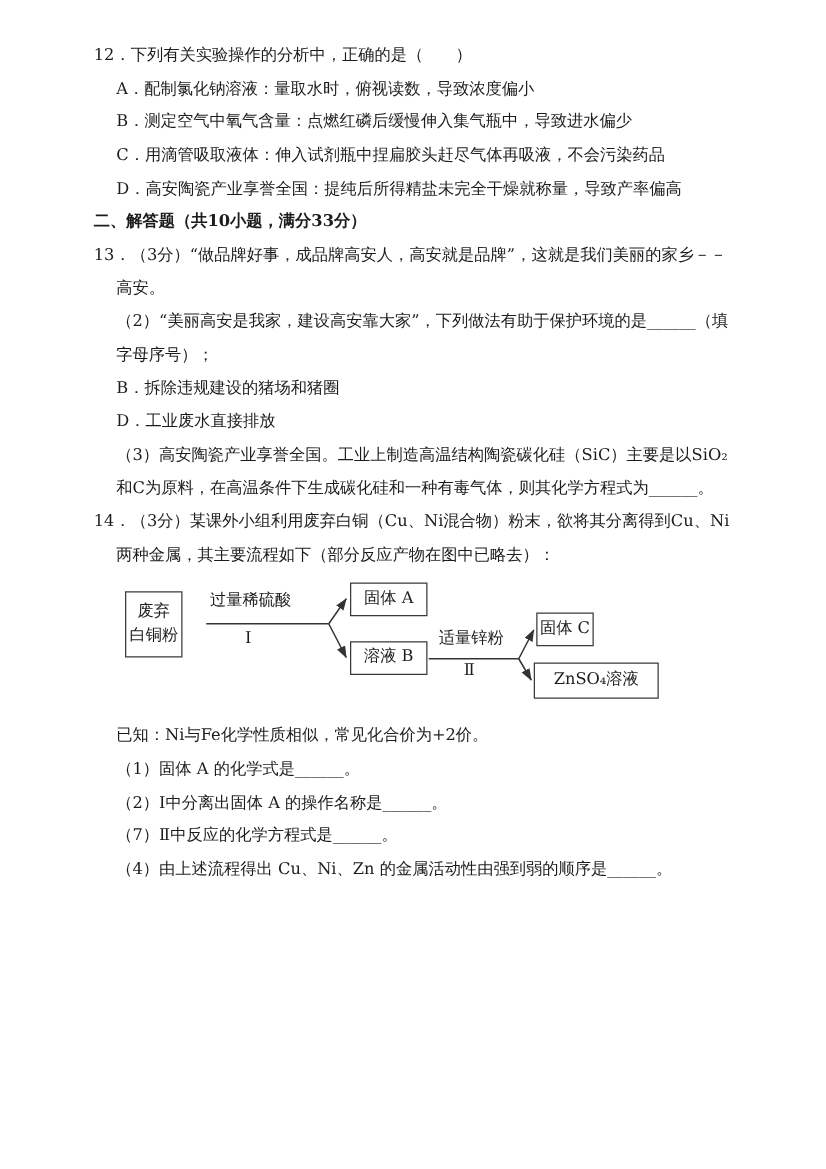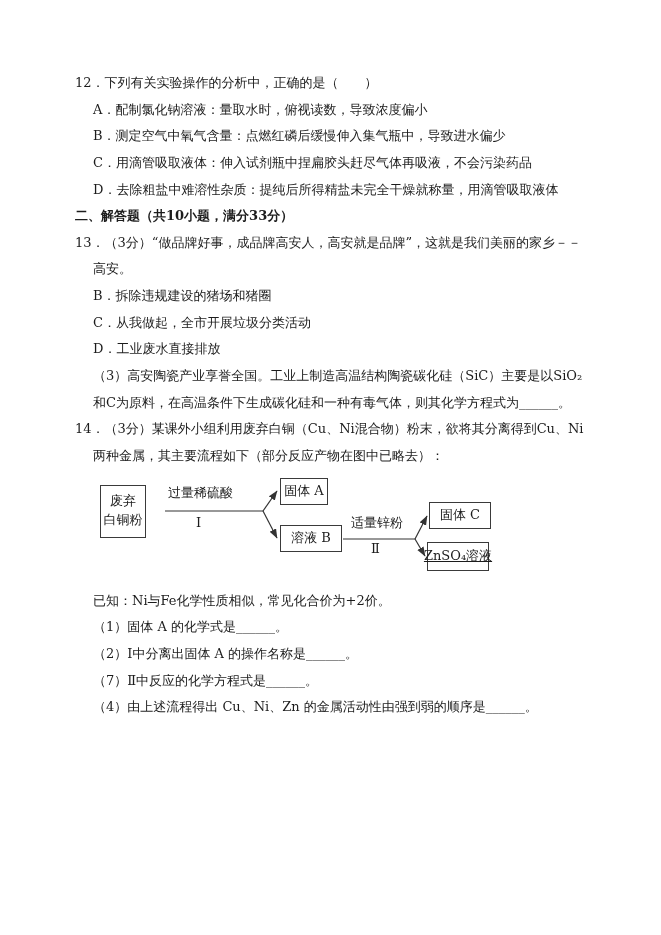--- a/index.html
+++ b/index.html
@@ -3,21 +3,21 @@
 <meta charset="utf-8">
 <style>
   * { box-sizing: border-box; margin: 0; padding: 0; }
   html, body { background: #ffffff; }
   body {
     width: 661px; height: 935px;
     font-family: "DejaVu Serif", "Liberation Serif", serif;
     font-size: 13px; color: #1c1c1c;
     overflow: hidden;
   }
-  .page { padding: 70px 68px 0 75px; }
+  .page { padding: 32px 68px 0 75px; }
   p.line { line-height: 2.05; }
   .indent { margin-left: 18px; }
   .hang { padding-left: 18px; text-indent: -18px; }
   .section-title { font-weight: bold; }
 
   
   .flowchart { position: relative; height: 110px; margin: 4px 0 4px 20px; }
   .flowchart svg.arrows { position: absolute; left: 0; top: 0; }
   .fc-box {
     position: absolute; border: 1px solid #3a3a3a; background: #fff;
@@ -28,27 +28,27 @@
 </style>
 </head>
 <body>
 
 <div class="page">
 
   <p class="line">12．下列有关实验操作的分析中，正确的是（　　）</p>
   <p class="line indent">A．配制氯化钠溶液：量取水时，俯视读数，导致浓度偏小</p>
   <p class="line indent">B．测定空气中氧气含量：点燃红磷后缓慢伸入集气瓶中，导致进水偏少</p>
   <p class="line indent">C．用滴管吸取液体：伸入试剂瓶中捏扁胶头赶尽气体再吸液，不会污染药品</p>
-  <p class="line indent">D．去除粗盐中难溶性杂质：提纯后所得精盐未完全干燥就称量，用滴管吸取液体</p>
+  <p class="line indent">D．高安陶瓷产业享誉全国：提纯后所得精盐未完全干燥就称量，导致产率偏高</p>
 
   <p class="line section-title">二、解答题（共10小题，满分33分）</p>
 
   <p class="line hang">13．（3分）“做品牌好事，成品牌高安人，高安就是品牌”，这就是我们美丽的家乡－－高安。</p>
+  <p class="line indent">（2）“美丽高安是我家，建设高安靠大家”，下列做法有助于保护环境的是______（填字母序号）；</p>
   <p class="line indent">B．拆除违规建设的猪场和猪圈</p>
-  <p class="line indent">C．从我做起，全市开展垃圾分类活动</p>
   <p class="line indent">D．工业废水直接排放</p>
   <p class="line indent">（3）高安陶瓷产业享誉全国。工业上制造高温结构陶瓷碳化硅（SiC）主要是以SiO₂和C为原料，在高温条件下生成碳化硅和一种有毒气体，则其化学方程式为______。</p>
 
   <p class="line hang">14．（3分）某课外小组利用废弃白铜（Cu、Ni混合物）粉末，欲将其分离得到Cu、Ni两种金属，其主要流程如下（部分反应产物在图中已略去）：</p>
 
   <div class="flowchart">
     <svg class="arrows" width="470" height="110">
       <defs>
         <marker id="arr" markerWidth="9" markerHeight="8" refX="7.5" refY="3" orient="auto">
           <path d="M0,0 L8,3 L0,6 Z" fill="#333"></path>
@@ -63,34 +63,34 @@
     </svg>
 
     <div class="fc-box" style="left:5px; top:11px; width:46px; height:53px;">
       <span>废弃</span>
       <span>白铜粉</span>
     </div>
 
     <div class="fc-label" style="left:73px; top:12px;">过量稀硫酸</div>
     <div class="fc-label" style="left:101px; top:42px;">Ⅰ</div>
 
-    <div class="fc-box" style="left:185px; top:4px; width:48px; height:27px;">
+    <div class="fc-box" style="left:185px; top:4px; width:62px; height:27px;">
       <span>固体 A</span>
     </div>
     <div class="fc-box" style="left:185px; top:51px; width:62px; height:27px;">
       <span>溶液 B</span>
     </div>
 
     <div class="fc-label" style="left:256px; top:42px;">适量锌粉</div>
     <div class="fc-label" style="left:276px; top:68px;">Ⅱ</div>
 
-    <div class="fc-box" style="left:334px; top:28px; width:62px; height:27px;">
+    <div class="fc-box" style="left:334px; top:28px; width:46px; height:27px;">
       <span>固体 C</span>
     </div>
-    <div class="fc-box" style="left:332px; top:68px; width:62px; height:29px;text-decoration:underline;">
+    <div class="fc-box" style="left:332px; top:68px; width:100px; height:29px;">
       <span>ZnSO₄溶液</span>
     </div>
   </div>
 
   <p class="line indent">已知：Ni与Fe化学性质相似，常见化合价为+2价。</p>
   <p class="line indent">（1）固体 A 的化学式是______。</p>
   <p class="line indent">（2）Ⅰ中分离出固体 A 的操作名称是______。</p>
   <p class="line indent">（7）Ⅱ中反应的化学方程式是______。</p>
   <p class="line indent">（4）由上述流程得出 Cu、Ni、Zn 的金属活动性由强到弱的顺序是______。</p>
 

